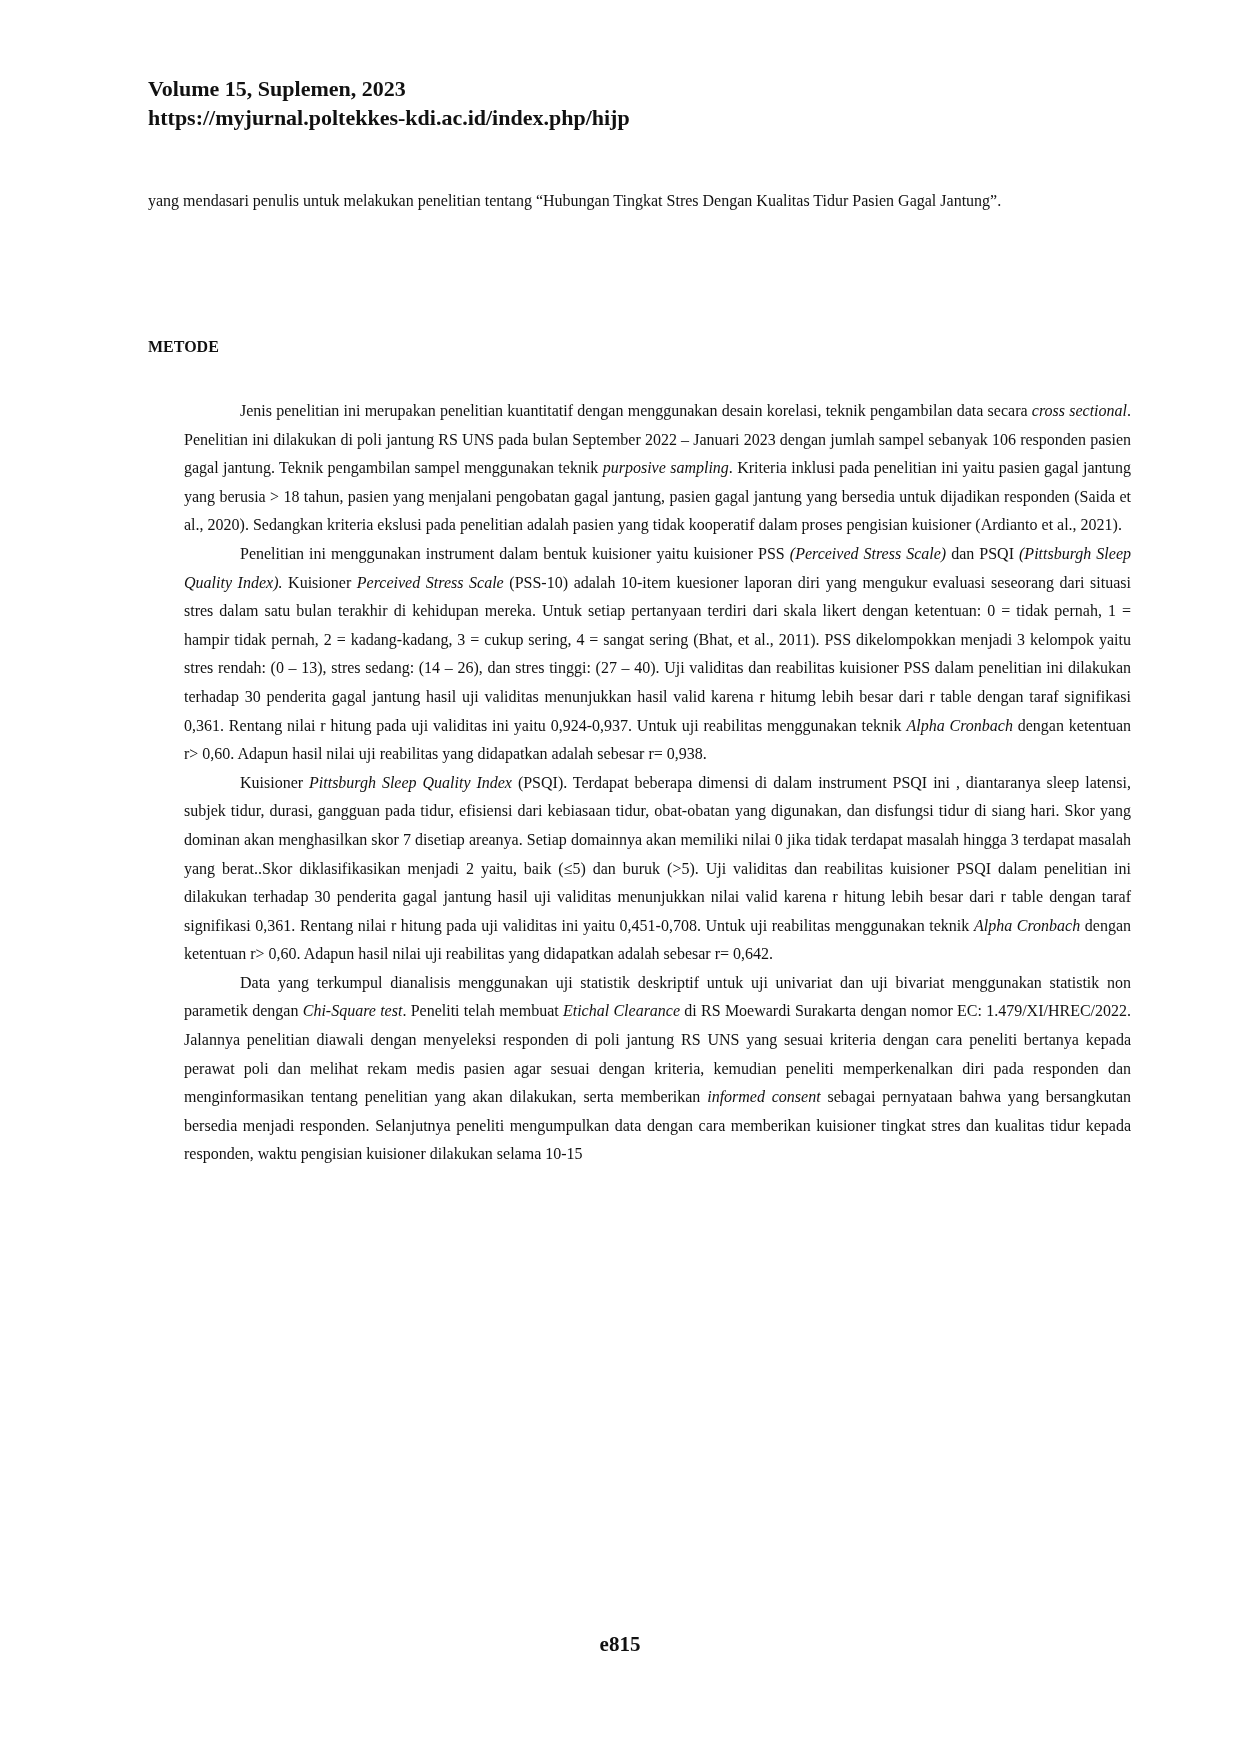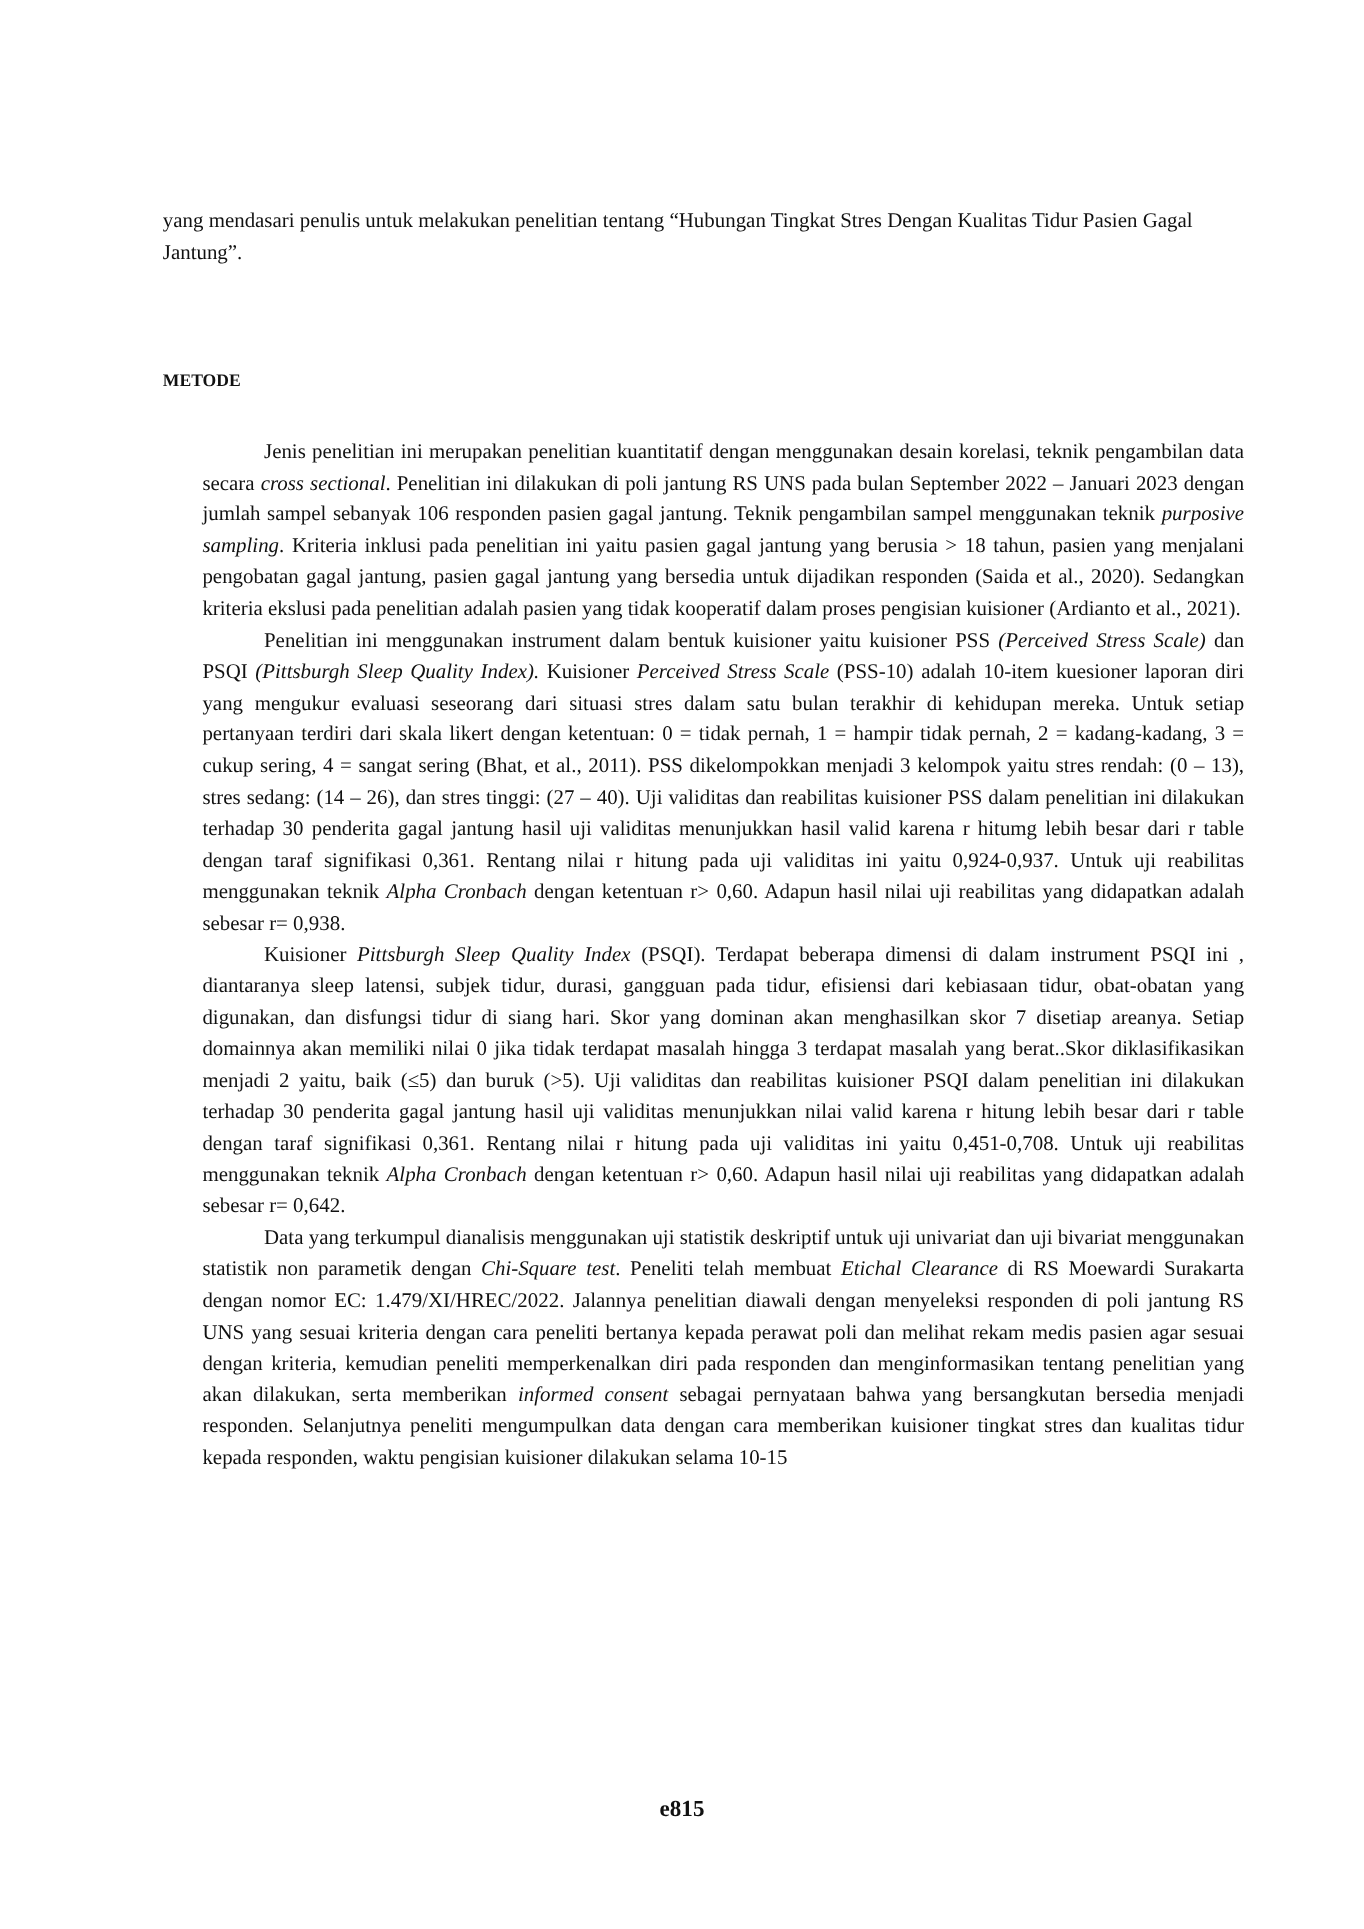--- a/index.html
+++ b/index.html
@@ -4,31 +4,33 @@
 <style>
   html, body { margin: 0; padding: 0; background: #ffffff; }
   body { width: 1240px; height: 1754px; position: relative; overflow: hidden;
          font-family: "Liberation Serif", "DejaVu Serif", serif; color: #111; }
   .header { position: absolute; left: 148px; top: 74px; font-weight: bold;
             font-size: 22px; line-height: 29px; }
   .page { position: absolute; left: 148px; width: 947px; }
   .intro { top: 186px; }
   .section-title { position: absolute; left: 148px; top: 338px; font-weight: bold; font-size: 16px; }
   .body { top: 397px; margin-left: 36px; }
-  p { margin: 0; font-size: 19px; line-height: 28.6px; text-align: justify; font-family: Liberation Serif, serif; }
+  p { margin: 0; font-size: 16px; line-height: 28.6px; text-align: justify; font-family: Liberation Serif, serif; }
   p.indent { text-indent: 56px; }
   .intro p { line-height: 29px; text-align: left; }
   .pagenum { position: absolute; left: 0; width: 1240px; top: 1632px; text-align: center;
              font-weight: bold; font-size: 21px; }
   i { font-style: italic; }
 </style>
 </head>
 <body>
 
 <div class="header">
+  <div>Volume 15, Suplemen, 2023</div>
+  <div>https://myjurnal.poltekkes-kdi.ac.id/index.php/hijp</div>
 </div>
 
 <div class="page intro">
   <p>yang mendasari penulis untuk melakukan penelitian tentang “Hubungan Tingkat Stres Dengan Kualitas Tidur Pasien Gagal Jantung”.</p>
 </div>
 
 <div class="section-title">METODE</div>
 
 <div class="page body">
   <p class="indent"><span>Jenis penelitian ini merupakan penelitian kuantitatif dengan menggunakan desain korelasi, teknik pengambilan data secara </span><i>cross sectional</i><span>. Penelitian ini dilakukan di poli jantung RS UNS pada bulan September 2022 – Januari 2023 dengan jumlah sampel sebanyak 106 responden pasien gagal jantung. Teknik pengambilan sampel menggunakan teknik </span><i>purposive sampling</i><span>. Kriteria inklusi pada penelitian ini yaitu pasien gagal jantung yang berusia &gt; 18 tahun, pasien yang menjalani pengobatan gagal jantung, pasien gagal jantung yang bersedia untuk dijadikan responden (Saida et al., 2020). Sedangkan kriteria ekslusi pada penelitian adalah pasien yang tidak kooperatif dalam proses pengisian kuisioner (Ardianto et al., 2021).</span></p>

